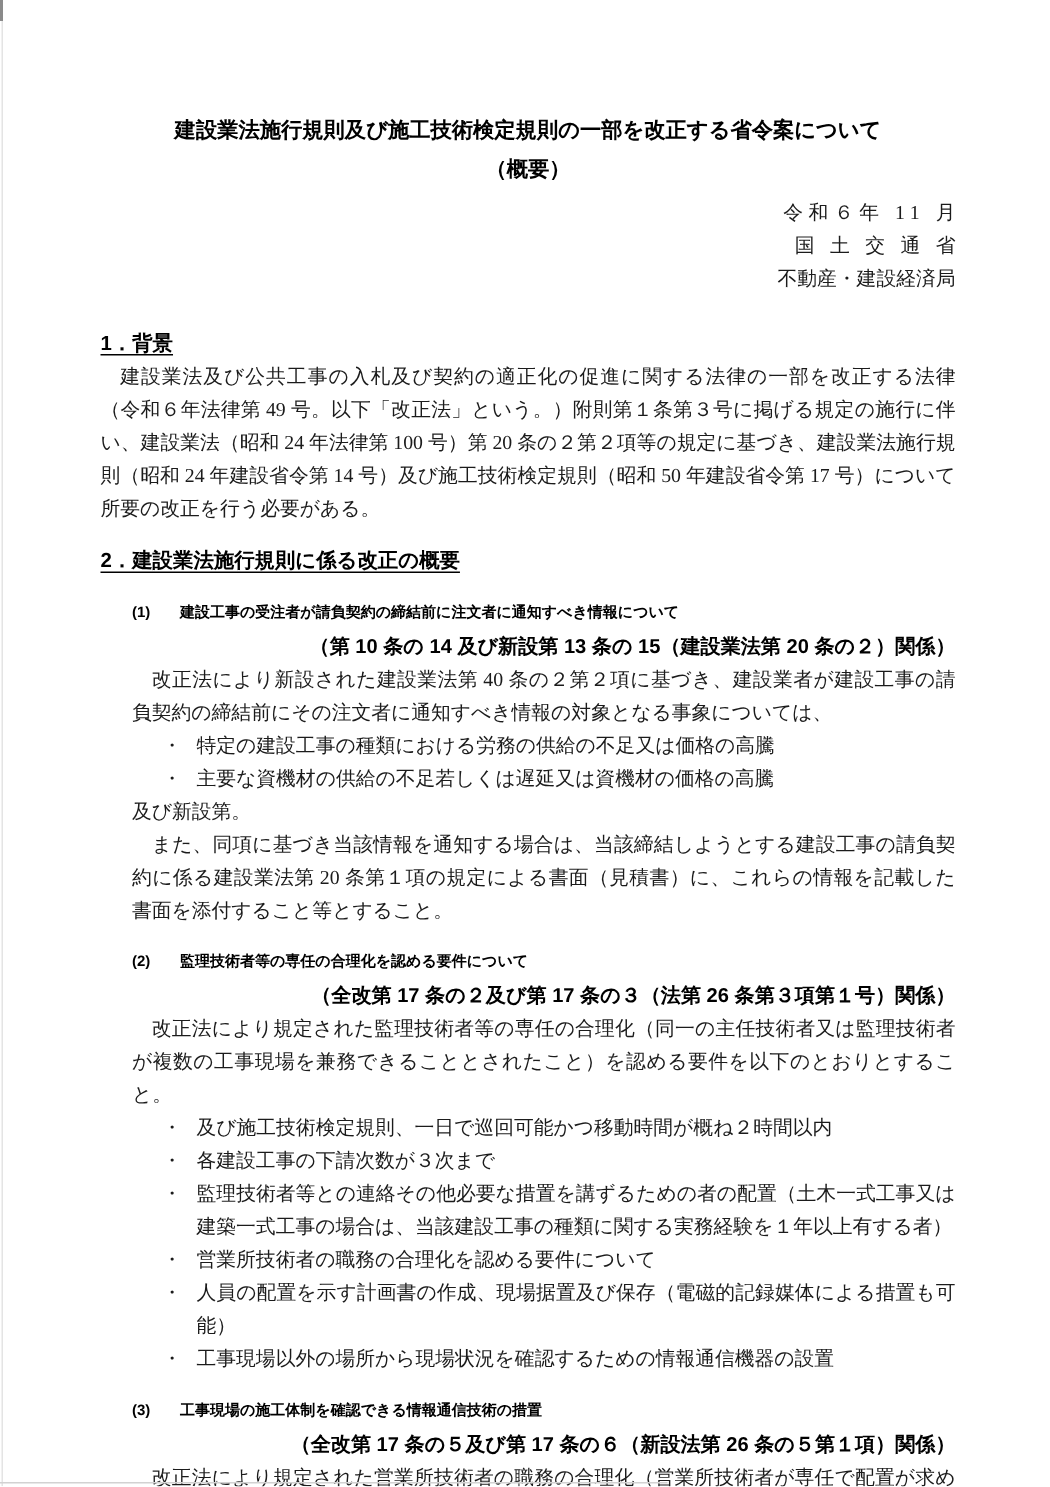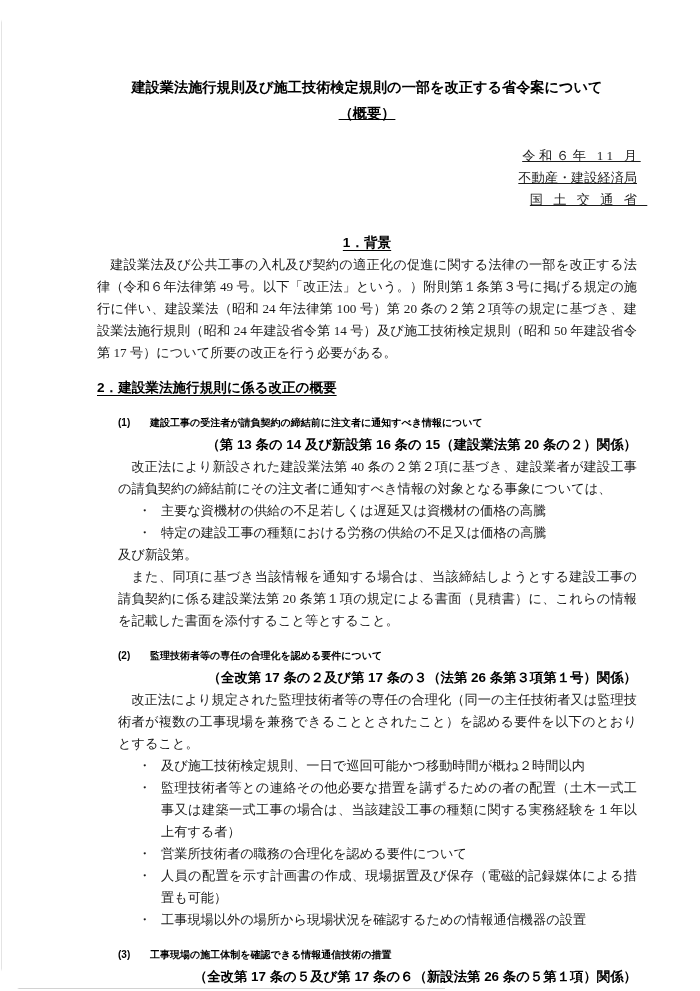--- a/index.html
+++ b/index.html
@@ -7,62 +7,59 @@
     padding: 0;
     background: #ffffff;
   }
   .page {
     position: relative;
     width: 700px;
     height: 991px;
     margin: 0;
     background: #ffffff;
     box-sizing: border-box;
-    padding: 74px 63px 0 97px;
+    padding: 74px 63px 0 67px;
     font-family: "Liberation Serif", "DejaVu Serif", serif;
     font-size: 13.2px;
     line-height: 22px;
     color: #1b1b1b;
     overflow: hidden;
-    border-radius: 30px;
   }
   .gothic {
     font-family: "Liberation Sans", "DejaVu Sans", sans-serif;
     font-weight: bold;
     color: #000000;
   }
   .doc-title {
     text-align: center;
     font-size: 14.2px;
     line-height: 26px;
     margin: 0;
   }
   .doc-subtitle {
     text-align: center;
     font-size: 14.2px;
     line-height: 26px;
-    text-decoration: underline;
   }
   .issuer {
-    margin-top: 19px;
+    margin-top: 5px;
     text-align: right;
     line-height: 22px;
-    text-decoration: underline;
   }
   .ls-date { letter-spacing: 0.28em; margin-right: -0.28em; }
   .ls-ministry { letter-spacing: 0.78em; margin-right: -0.78em; }
   .h-sec {
     font-size: 13.6px;
     line-height: 22px;
     margin: 0;
     text-decoration: underline;
     text-underline-offset: 3px;
     text-decoration-thickness: 1px;
   }
-  .h-sec1 { margin-top: 21px; text-align: center; }
+  .h-sec1 { margin-top: 21px; }
   .h-sec2 { margin-top: 13px; }
   .para {
     margin: 0;
     text-align: justify;
   }
   .indent { text-indent: 1em; }
   .subsection {
     margin: 13px 0 0 21px;
   }
   .sub-head {
@@ -123,47 +120,48 @@
 
   <div class="edge-left"></div>
   <div class="edge-left-dark"></div>
   <div class="edge-bottom"></div>
 
   <h1 class="doc-title gothic">建設業法施行規則及び施工技術検定規則の一部を改正する省令案について</h1>
   <div class="doc-subtitle gothic">（概要）</div>
 
   <div class="issuer">
     <div><span class="ls-date">令和６年 11 月</span></div>
+    <div><span class="ls-ministry">国土交通省</span></div>
     <div><span>不動産・建設経済局</span></div>
-    <div><span class="ls-ministry">国土交通省</span></div>
   </div>
 
   <h2 class="h-sec h-sec1 gothic">1．背景</h2>
   <p class="para indent">建設業法及び公共工事の入札及び契約の適正化の促進に関する法律の一部を改正する法律（令和６年法律第 49 号。以下「改正法」という。）附則第１条第３号に掲げる規定の施行に伴い、建設業法（昭和 24 年法律第 100 号）第 20 条の２第２項等の規定に基づき、建設業法施行規則（昭和 24 年建設省令第 14 号）及び施工技術検定規則（昭和 50 年建設省令第 17 号）について所要の改正を行う必要がある。</p>
 
   <h2 class="h-sec h-sec2 gothic">2．建設業法施行規則に係る改正の概要</h2>
 
   <div class="subsection">
     <p class="sub-head gothic"><span class="sub-num">(1)</span><span>建設工事の受注者が請負契約の締結前に注文者に通知すべき情報について</span></p>
-    <p class="sub-ref gothic">（第 13 条の 14 及び新設第 16 条の 15（建設業法第 20 条の２）関係）</p>
+    <p class="sub-ref gothic">（第 10 条の 14 及び新設第 13 条の 15（建設業法第 20 条の２）関係）</p>
     <p class="para indent">改正法により新設された建設業法第 40 条の２第２項に基づき、建設業者が建設工事の請負契約の締結前にその注文者に通知すべき情報の対象となる事象については、</p>
     <ul class="bullets">
+      <li>特定の建設工事の種類における労務の供給の不足又は価格の高騰</li>
       <li>主要な資機材の供給の不足若しくは遅延又は資機材の価格の高騰</li>
-      <li>特定の建設工事の種類における労務の供給の不足又は価格の高騰</li>
     </ul>
     <p class="para">及び新設第。</p>
     <p class="para indent">また、同項に基づき当該情報を通知する場合は、当該締結しようとする建設工事の請負契約に係る建設業法第 20 条第１項の規定による書面（見積書）に、これらの情報を記載した書面を添付すること等とすること。</p>
   </div>
 
   <div class="subsection">
     <p class="sub-head gothic"><span class="sub-num">(2)</span><span>監理技術者等の専任の合理化を認める要件について</span></p>
     <p class="sub-ref gothic">（全改第 17 条の２及び第 17 条の３（法第 26 条第３項第１号）関係）</p>
     <p class="para indent">改正法により規定された監理技術者等の専任の合理化（同一の主任技術者又は監理技術者が複数の工事現場を兼務できることとされたこと）を認める要件を以下のとおりとすること。</p>
     <ul class="bullets">
       <li>及び施工技術検定規則、一日で巡回可能かつ移動時間が概ね２時間以内</li>
+      <li>各建設工事の下請次数が３次まで</li>
       <li>監理技術者等との連絡その他必要な措置を講ずるための者の配置（土木一式工事又は建築一式工事の場合は、当該建設工事の種類に関する実務経験を１年以上有する者）</li>
       <li>営業所技術者の職務の合理化を認める要件について</li>
       <li>人員の配置を示す計画書の作成、現場据置及び保存（電磁的記録媒体による措置も可能）</li>
       <li>工事現場以外の場所から現場状況を確認するための情報通信機器の設置</li>
     </ul>
   </div>
 
   <div class="subsection">
     <p class="sub-head gothic"><span class="sub-num">(3)</span><span>工事現場の施工体制を確認できる情報通信技術の措置</span></p>
     <p class="sub-ref gothic">（全改第 17 条の５及び第 17 条の６（新設法第 26 条の５第１項）関係）</p>

